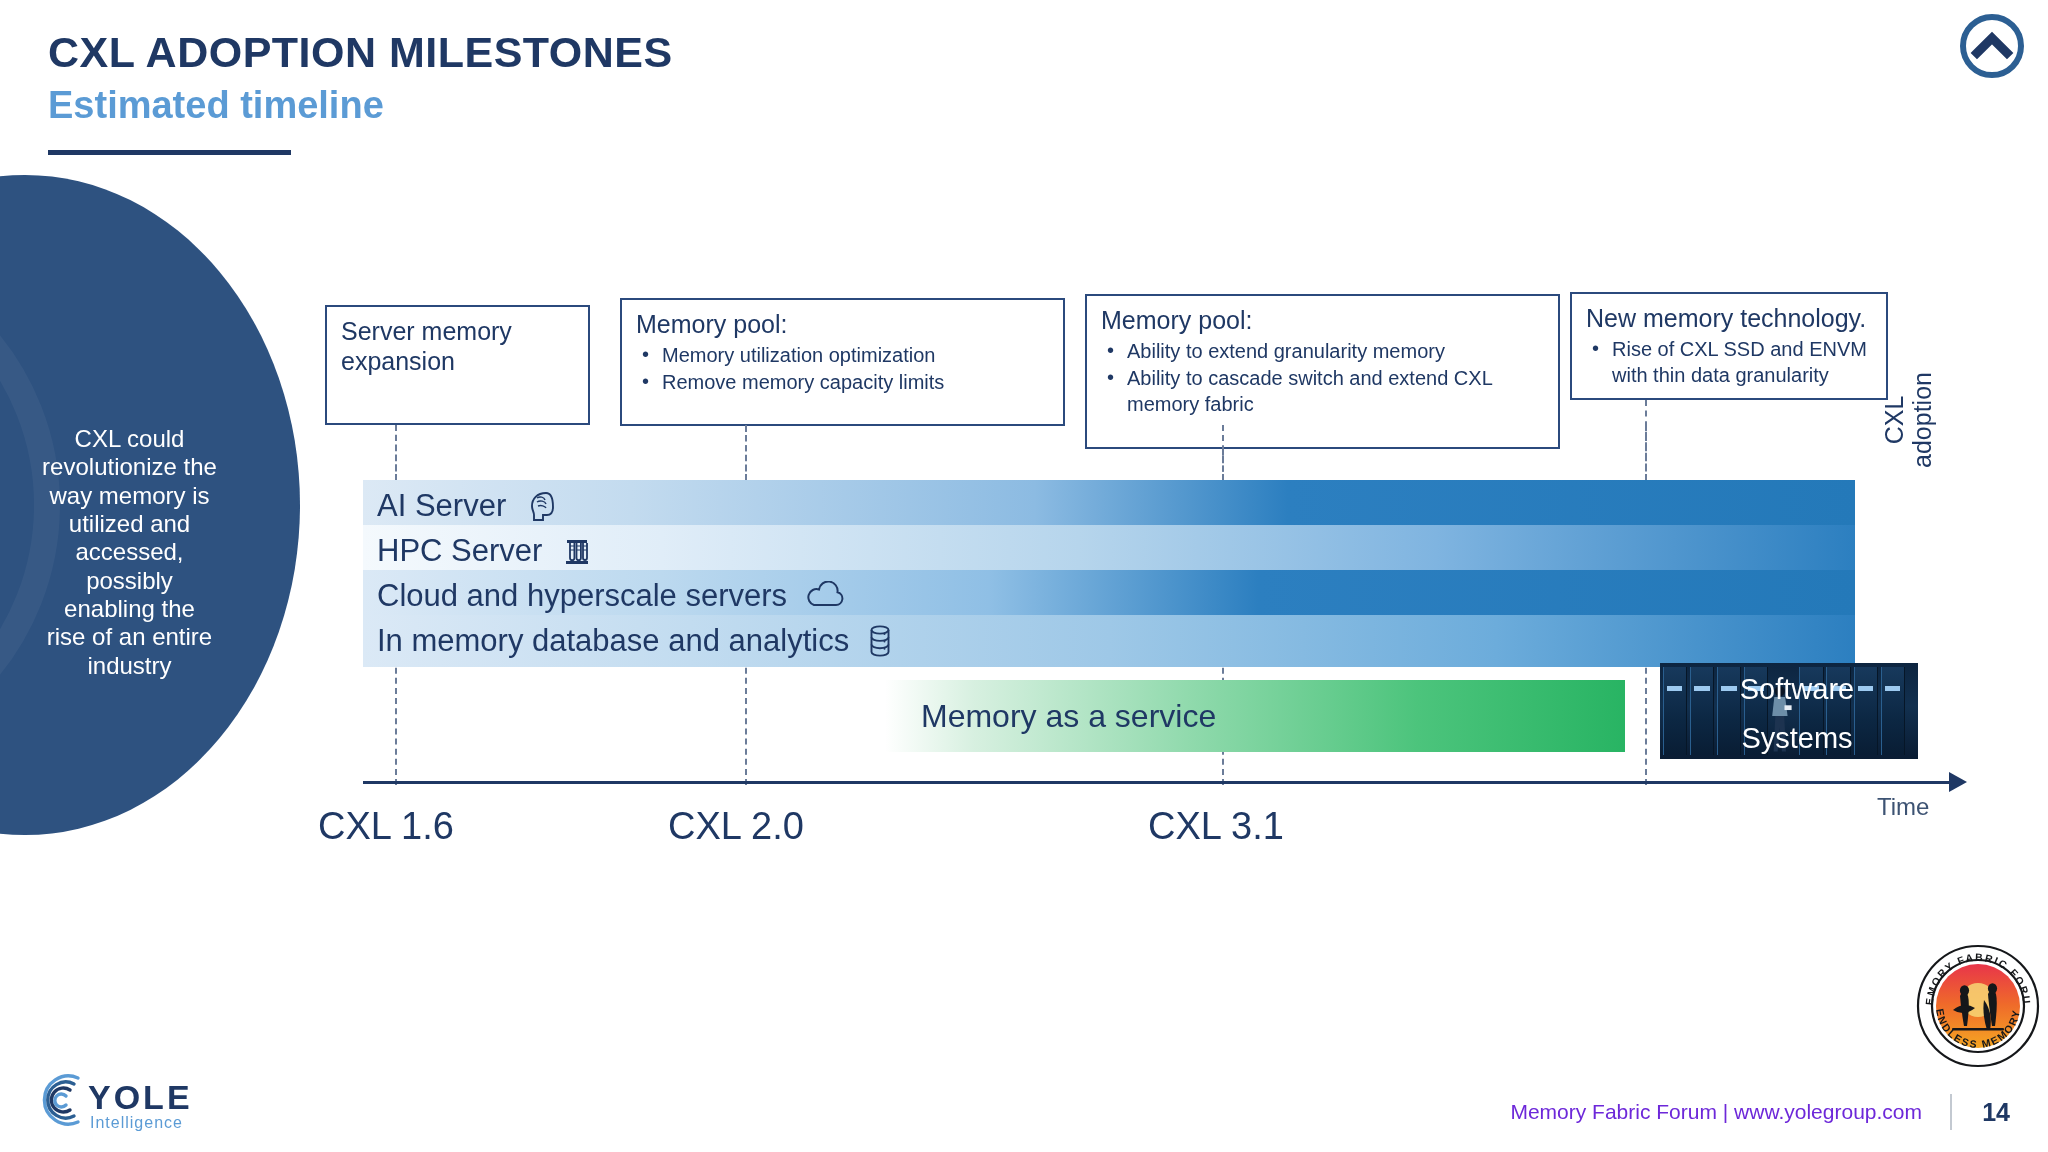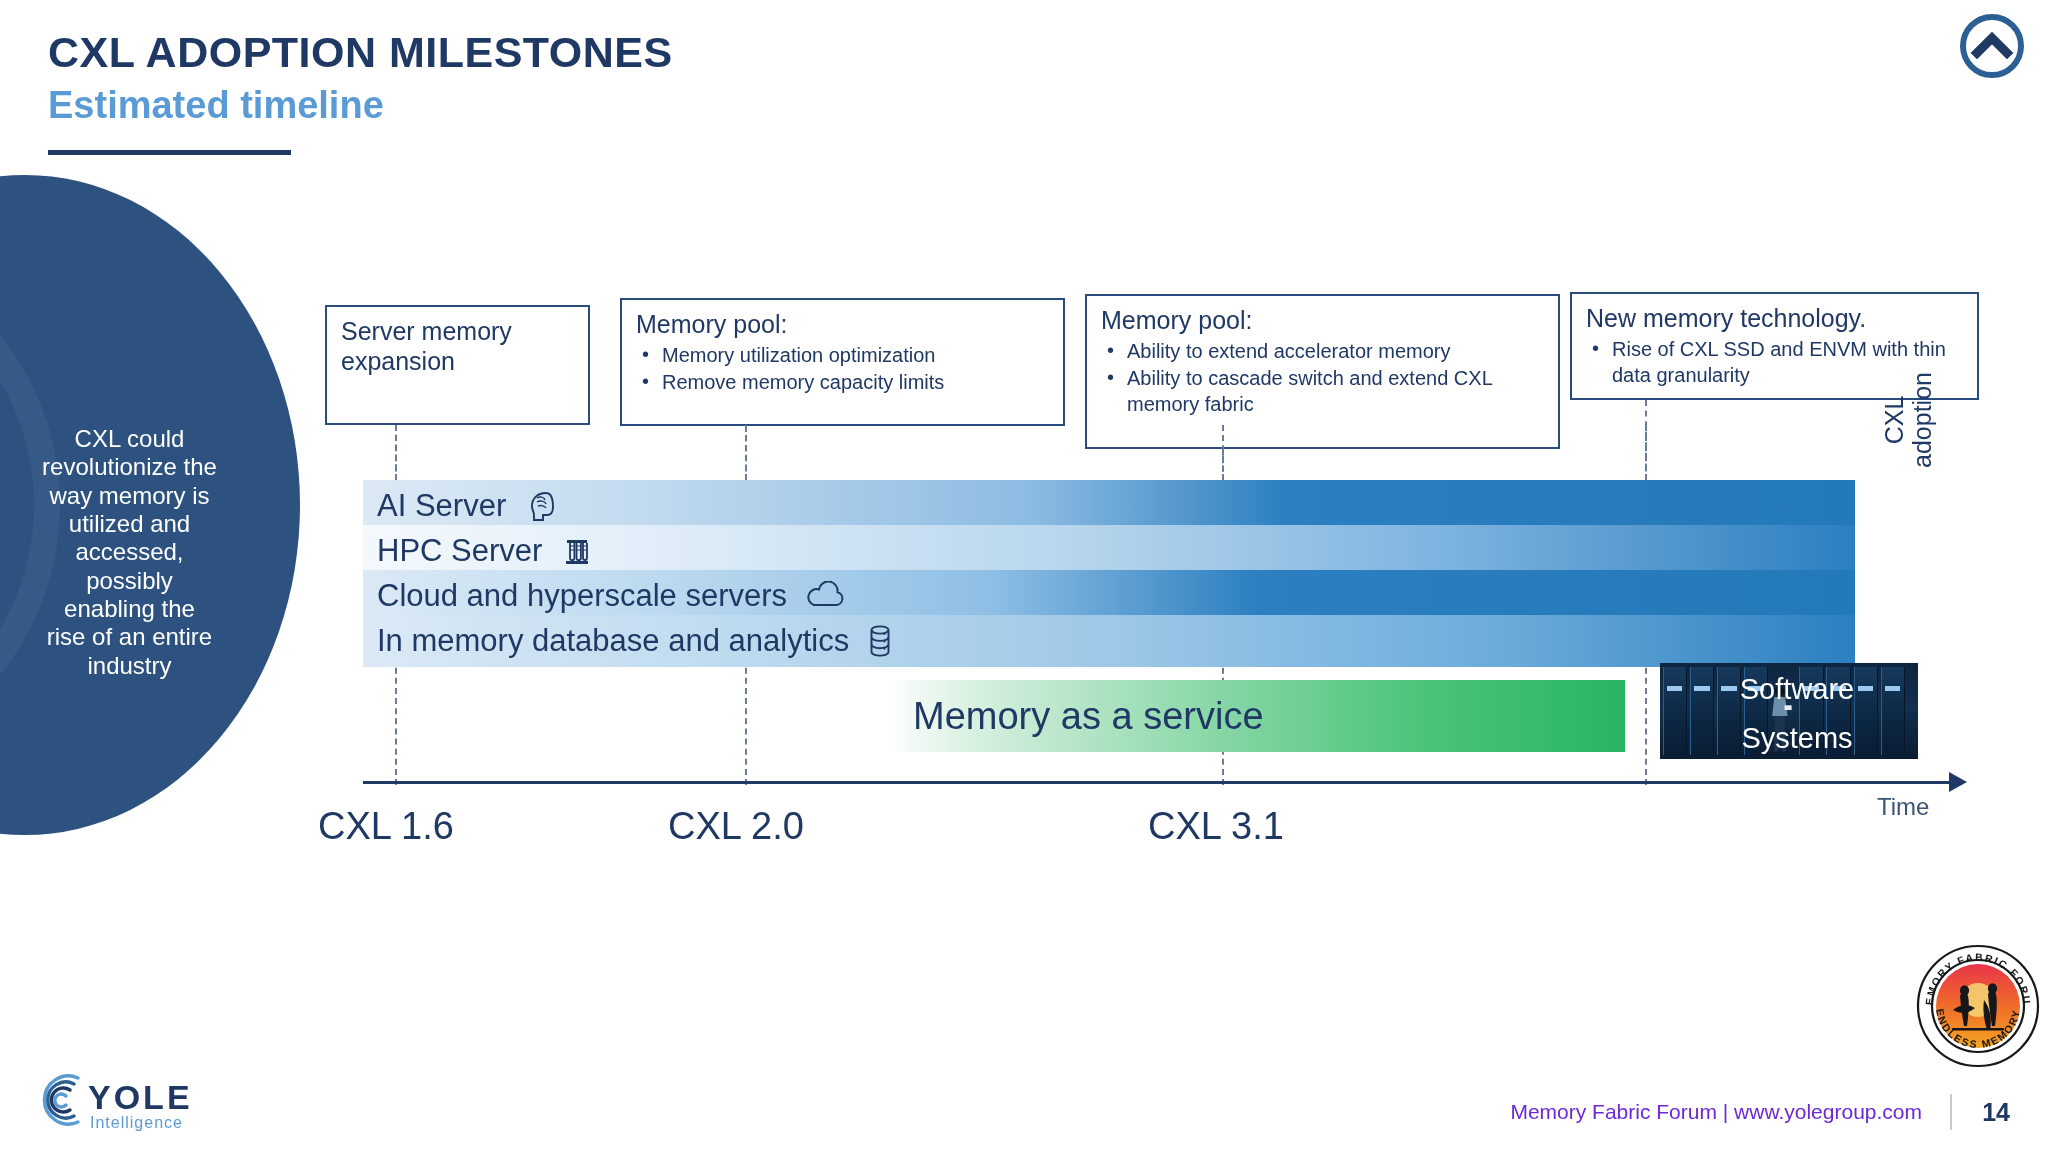--- a/index.html
+++ b/index.html
@@ -56,21 +56,21 @@
   .callout li {
     font-size:20px; color:#1f3864; line-height:1.30;
     padding-left:26px; position:relative; margin-top:1px;
   }
   .callout li::before {
     content:"•"; position:absolute; left:6px; top:-1px; font-size:20px;
   }
   #callout-1 { left:325px;  top:305px; width:265px; height:120px; }
   #callout-2 { left:620px;  top:298px; width:445px; height:128px; }
   #callout-3 { left:1085px; top:294px; width:475px; height:155px; }
-  #callout-4 { left:1570px; top:292px; width:409px; height:108px; }
+  #callout-4 { left:1570px; top:292px; width:318px; height:108px; }
 
   
   .leader {
     position:absolute; width:0; border-left:2px dashed #6b7c99;
   }
 
   
   .vline {
     position:absolute; top:425px; height:360px; width:0;
     border-left:2px dashed #6b7c99;
@@ -98,22 +98,22 @@
 
   
   #bar-maas {
     position:absolute; left:885px; top:680px; width:740px; height:72px;
   }
   #bar-maas .fill {
     position:absolute; inset:0;
     background:linear-gradient(to right,#ffffff 0%,#d7f0e0 12%,#8ed9ab 42%,#4cc47c 72%,#28b463 100%);
   }
   #bar-maas .label {
-    position:absolute; left:28px; top:50%; transform:translateY(-50%);
-    font-size:38px; color:#1f3864; white-space:nowrap;
+    position:absolute; left:36px; top:50%; transform:translateY(-50%);
+    font-size:32px; color:#1f3864; white-space:nowrap;
   }
 
   
   #software-systems {
     position:absolute; left:1660px; top:663px; width:258px; height:96px;
     overflow:hidden;
     background:
       linear-gradient(to bottom, #0d2540 0%, #12304f 45%, #0a1c33 100%);
     text-align: center;
   }
@@ -217,21 +217,21 @@
     <div class="c-head">Memory pool:</div>
     <ul>
       <li>Memory utilization optimization</li>
       <li>Remove memory capacity limits</li>
     </ul>
   </div>
 
   <div class="callout" id="callout-3">
     <div class="c-head">Memory pool:</div>
     <ul>
-      <li>Ability to extend accelerator memory</li>
+      <li>Ability to extend granularity memory</li>
       <li>Ability to cascade switch and extend CXL memory fabric</li>
     </ul>
   </div>
 
   <div class="callout" id="callout-4">
     <div class="c-head">New memory technology.</div>
     <ul>
       <li>Rise of CXL SSD and ENVM with thin data granularity</li>
     </ul>
   </div>

